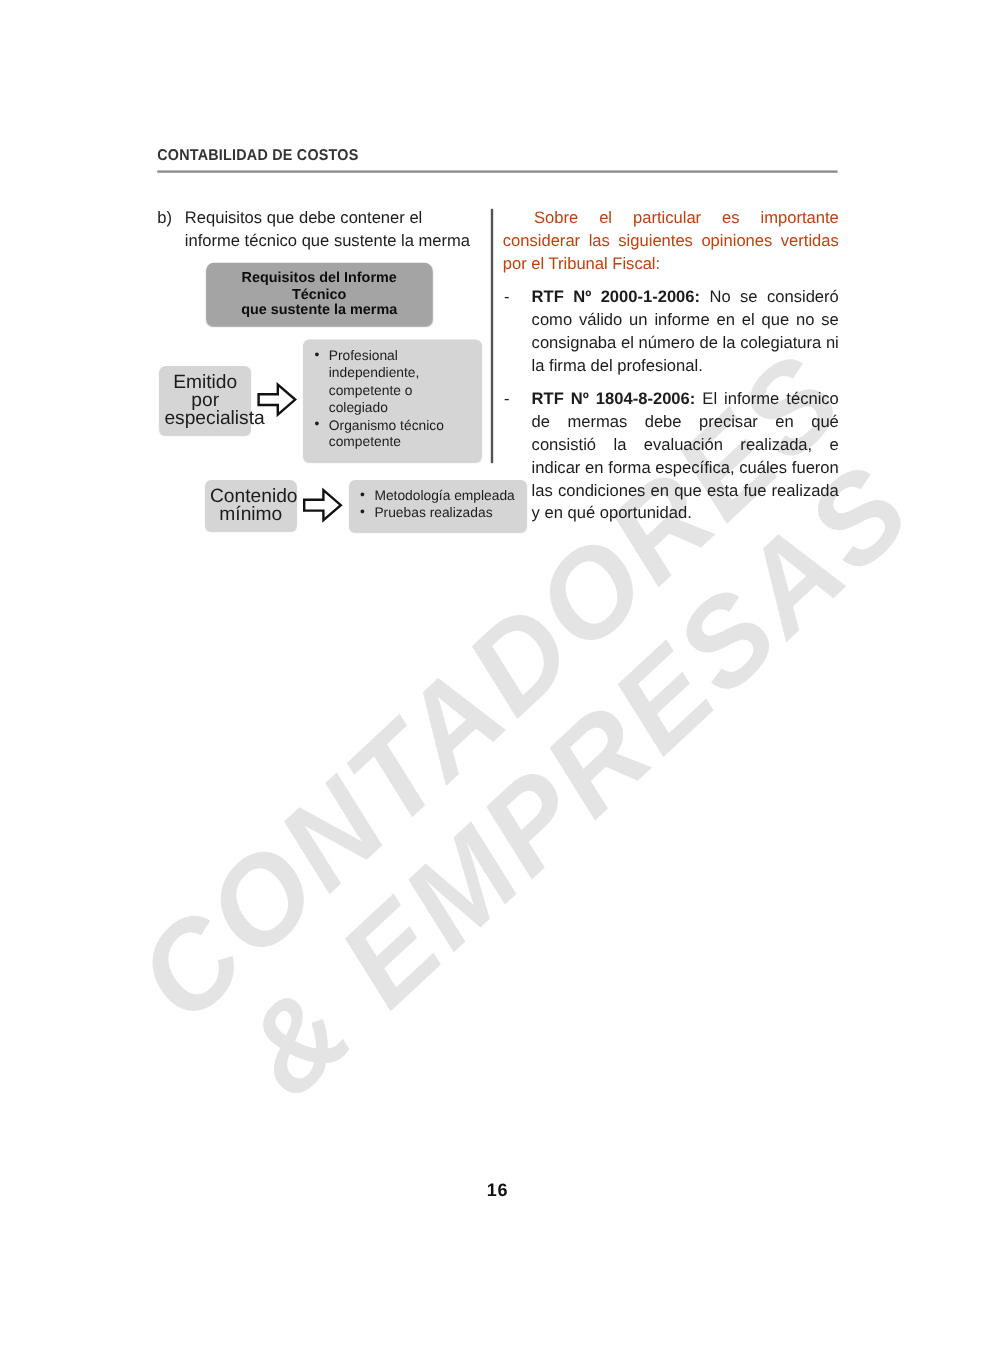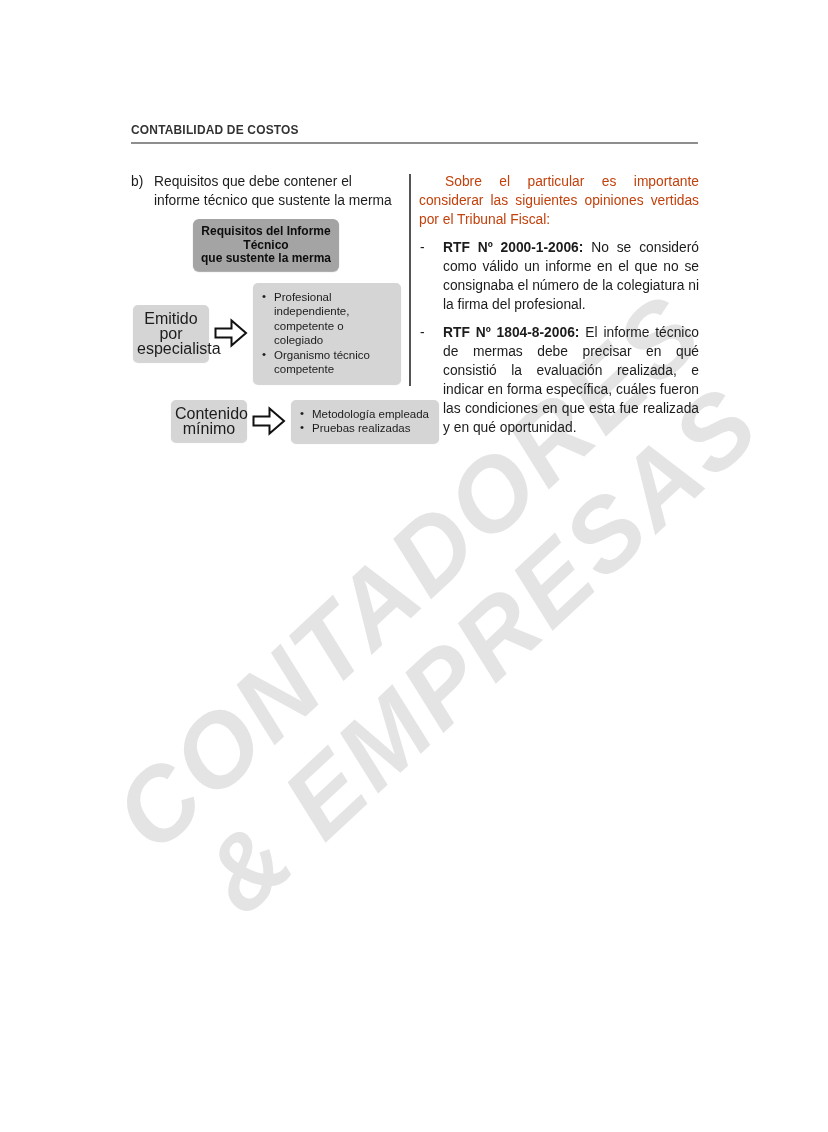--- a/index.html
+++ b/index.html
@@ -83,21 +83,21 @@
     display: flex;
     font-size: 13.8px;
     line-height: 19px;
     color: #1c1c1c;
   }
   .lc-heading .marker { flex: 0 0 23px; }
   .lc-heading .htext { flex: 1; }
 
   .diagram { margin-top: 9px; }
   .d-title-box {
-    width: 146px;
+    width: 188px;
     margin: 0 auto;
     background: #a4a4a4;
     border-radius: 6px;
     box-shadow: 0 1px 1px rgba(0,0,0,0.35);
     padding: 6px 6px 5px 6px;
     text-align: center;
     font-size: 12px;
     font-weight: bold;
     line-height: 13.5px;
     color: #0d0d0d;
@@ -270,14 +270,15 @@
         <div class="rc-item">
           <span class="dash">-</span>
           <span class="lead">RTF Nº 1804-8-2006:</span>
           <span> <span>El informe técnico de mermas debe precisar en qué consistió la evaluación realizada, e indicar en forma específica, cuáles fueron las condiciones en que esta fue realizada y en qué oportunidad.</span></span>
         </div>
 
       </div>
     </div>
   </div>
 
+  <div class="page-number">16</div>
 
 </div>
 
 </body></html>

